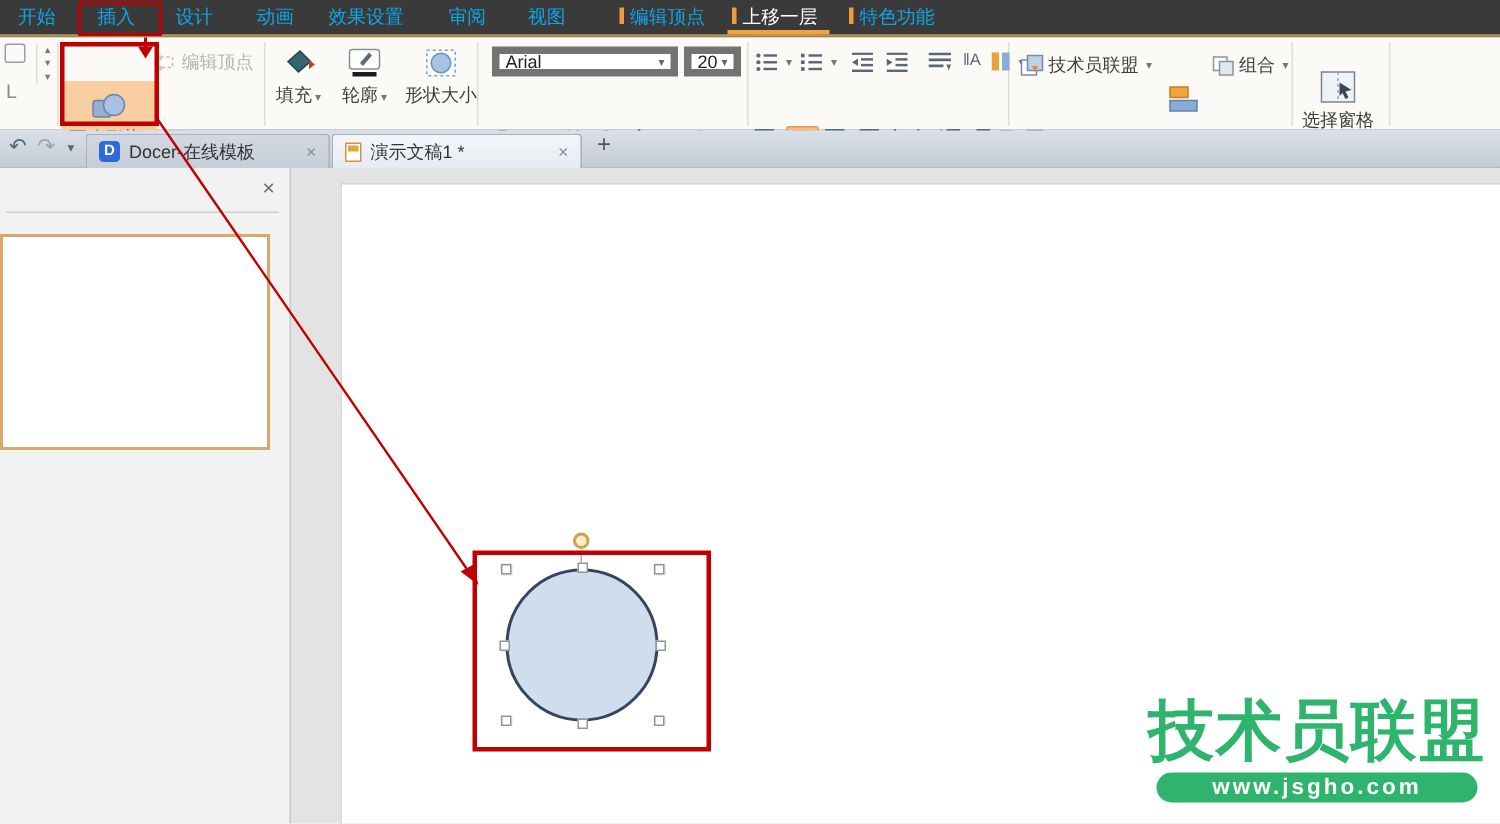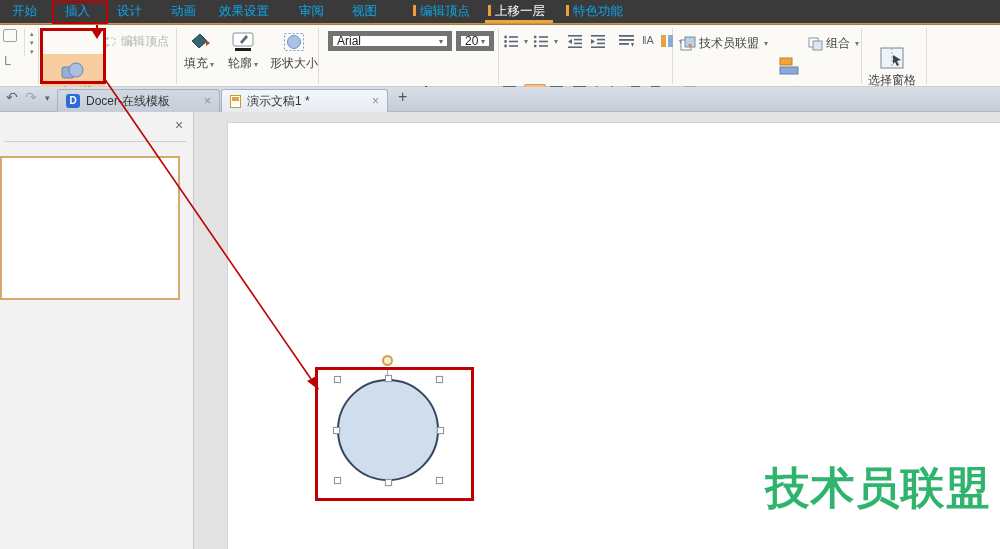--- a/index.html
+++ b/index.html
@@ -426,13 +426,14 @@
 <div class="anno" style="left:315px;top:367px;width:159px;height:134px"></div>
 <svg class="arrows">
   <line x1="97" y1="25" x2="97" y2="32" stroke="#bf0000" stroke-width="2"></line>
   <polygon points="92,31 102,31 97,39" fill="#bf0000"></polygon>
   <line x1="104" y1="78" x2="311" y2="379" stroke="#bf0000" stroke-width="1.6"></line>
   <polygon points="319,390 307,381 315.4,376.5" fill="#bf0000"></polygon>
 </svg>
 
 <div class="abs wm">
   <div class="wm-title">技术员联盟</div>
+  <div class="wm-bar">www.jsgho.com</div>
 </div>
 
 </body></html>

